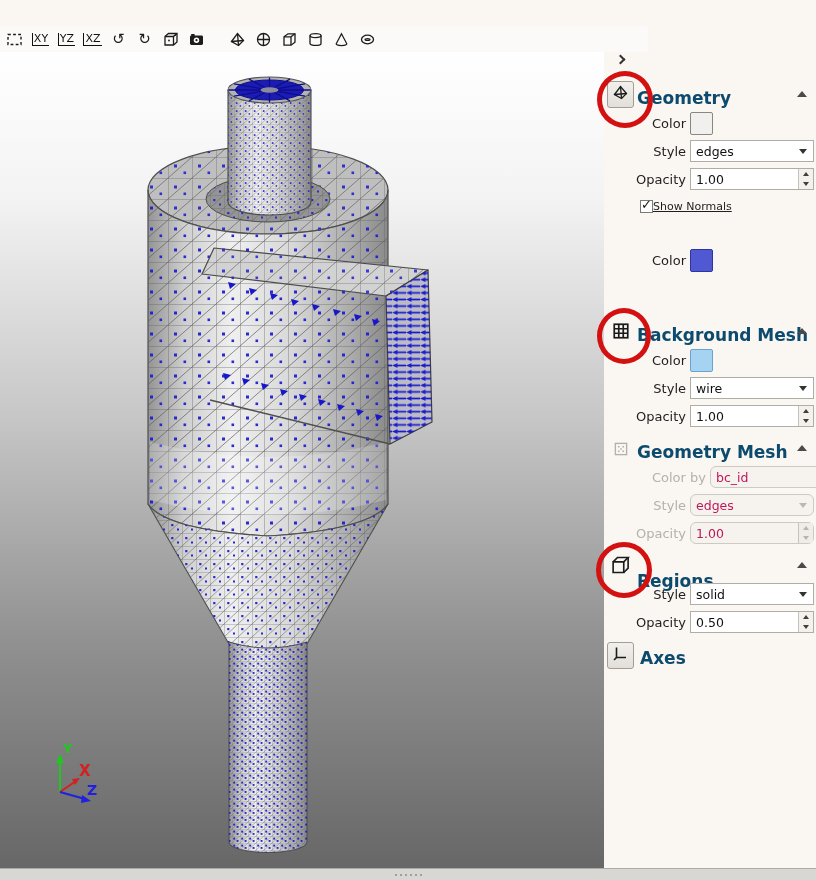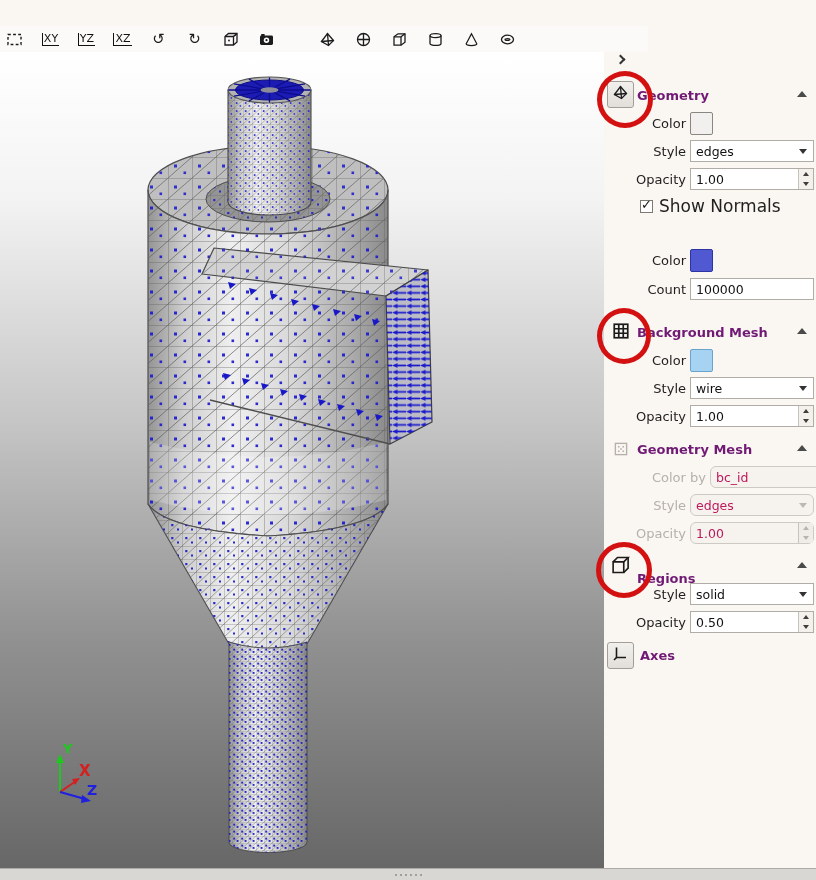--- a/index.html
+++ b/index.html
@@ -2,56 +2,56 @@
 <html><head>
 <meta charset="utf-8">
 <style>
   html,body{margin:0;padding:0;}
   #app{position:relative;width:816px;height:880px;background:#faf6f1;font-family:"DejaVu Sans","Liberation Sans",sans-serif;overflow:hidden;-webkit-user-select:none;user-select:none;}
   
   .tabbar{position:absolute;left:0;top:0;width:816px;height:26px;background:#d5d1ce;border-bottom:1px solid #a8a49e;box-sizing:border-box;display:flex;align-items:flex-end;}
   .tab{box-sizing:border-box;height:21px;display:flex;align-items:center;padding:0 13px;font-size:13px;color:#222;background:#e4e1de;border:1px solid #b2aea8;border-bottom:none;border-radius:2px 2px 0 0;margin-right:1px;cursor:default;}
   .tab.active{height:25px;background:#fbfaf9;border-color:#9e9a94;position:relative;z-index:2;margin-left:2px;}
   
-  .toolbar{position:absolute;left:0;top:26px;width:648px;height:26px;background:#fbfaf9;box-sizing:border-box;display:flex;align-items:center;padding-left:5px;gap:17px;}
+  .toolbar{position:absolute;left:0;top:26px;width:648px;height:26px;background:#fbfaf9;box-sizing:border-box;display:flex;align-items:center;padding-left:5px;gap:7px;}
   .tbtn{width:19px;height:20px;display:flex;align-items:center;justify-content:center;color:#1c1c1c;}
   .tbtn svg{display:block;}
   .tlabel{font-size:11px;color:#111;border-left:1px solid #111;border-bottom:1px solid #111;padding:0 1px 0 1px;line-height:12px;}
   .tglyph{font-size:15px;line-height:15px;color:#1c1c1c;}
   .tsep{width:8px;}
   
   .viewport{position:absolute;left:0;top:52px;width:604px;height:816px;}
   .vdivider{position:absolute;left:604px;top:52px;width:3px;height:816px;background:#9a9a9a;}
   
   .panel{position:absolute;left:604px;top:52px;width:212px;height:816px;background:#faf6f1;}
   .panel *{box-sizing:border-box;}
   .chev{position:absolute;left:13px;top:4px;width:7px;height:7px;border-top:2px solid #333;border-right:2px solid #333;transform:rotate(45deg);}
   .secbtn{position:absolute;width:27px;height:27px;background:linear-gradient(#f2f0ed,#e2dfda);border:1px solid #a29e97;border-radius:3px;display:flex;align-items:center;justify-content:center;}
   .flaticon{position:absolute;display:flex;align-items:center;justify-content:center;}
-  .ptitle{position:absolute;font-size:13px;font-weight:bold;color:#701a75;white-space:nowrap;}
+  .ptitle{position:absolute;font-size:17px;font-weight:bold;color:#0c4a6e;white-space:nowrap;}
   .collarrow{position:absolute;width:0;height:0;border-left:5px solid transparent;border-right:5px solid transparent;border-bottom:6px solid #4a4a4a;}
   .prow{position:absolute;left:0;width:210px;display:flex;align-items:center;}
   .plabel{width:82px;text-align:right;font-size:13px;color:#1f1f1f;padding-right:0;flex:none;}
   .plabel.dis{color:#b5b1aa;}
   .gap4{width:4px;flex:none;}
   .swatch{width:23px;height:23px;border:1px solid #8a8680;border-radius:2px;flex:none;}
   .combo,.spin,.ledit{position:relative;width:124px;height:22px;background:#fff;border:1px solid #b0aca6;font-size:12.5px;color:#111;display:flex;align-items:center;padding-left:5px;flex:none;}
   .combo .arr{position:absolute;right:6px;top:8px;width:0;height:0;border-left:4px solid transparent;border-right:4px solid transparent;border-top:5px solid #333;}
   .combo.dis,.spin.dis{background:#f6f3ee;color:#be185d;border-color:#cdc9c3;border-radius:6px;}
   .combo.dis .arr{border-top-color:#bcb8b2;}
   .spin .btns{position:absolute;right:0;top:0;bottom:0;width:15px;border-left:1px solid #c6c2bc;display:flex;flex-direction:column;background:#f4f1ed;}
   .spin .btns>div{flex:1;display:flex;align-items:center;justify-content:center;}
   .tri-up{width:0;height:0;border-left:3.5px solid transparent;border-right:3.5px solid transparent;border-bottom:4px solid #3e3e3e;}
   .tri-dn{width:0;height:0;border-left:3.5px solid transparent;border-right:3.5px solid transparent;border-top:4px solid #3e3e3e;}
   .spin.dis .tri-up{border-bottom-color:#b8b4ae;}
   .spin.dis .tri-dn{border-top-color:#b8b4ae;}
   .cbrow{position:absolute;display:flex;align-items:center;}
   .cb{width:13px;height:13px;background:#fff;border:1px solid #7d7973;position:relative;flex:none;}
   .cb .chk{position:absolute;left:0px;top:-4px;font-size:13px;font-weight:bold;color:#141414;}
-  .cblabel{font-size:17px;color:#1f1f1f;margin-left:6px;white-space:nowrap;}
+  .cblabel{font-size:11px;color:#1f1f1f;white-space:nowrap;text-decoration:underline;}
   
   .redcircle{position:absolute;border:5px solid #d31111;border-radius:50%;pointer-events:none;z-index:30;}
   
   .statusbar{position:absolute;left:0;top:868px;width:816px;height:12px;background:#d9d7d4;border-top:1px solid #adaba8;box-sizing:border-box;display:flex;align-items:center;justify-content:center;gap:3px;}
   .sdot{width:2px;height:2px;border-radius:50%;background:#8e8c89;}
 </style>
 </head>
 <body>
 
 <div id="app">
@@ -328,27 +328,20 @@
       <div class="cb">
           <span class="chk">✓</span>
         </div>
       <span class="cblabel">Show Normals</span>
     </div>
     <div class="prow" style="top:197px;height:23px;">
       <span class="plabel">Color</span>
         <span class="gap4"></span>
       <div class="swatch" style="background:#5059d2;border-color:#2c35a2;"></div>
     </div>
-    <div class="prow" style="top:226px;height:22px;">
-      <span class="plabel">Count</span>
-        <span class="gap4"></span>
-      <div class="ledit">
-          <span>100000</span>
-        </div>
-    </div>
 
     <div class="flaticon" style="left:8px;top:270px;width:18px;height:18px;">
       <svg width="18" height="18" viewBox="0 0 16 16" fill="none" stroke="#1a1a1a" stroke-width="1.5">
           <rect x="2" y="2" width="12" height="12"></rect>
           <path d="M6,2 V14 M10,2 V14 M2,6 H14 M2,10 H14"></path>
         </svg>
     </div>
     <div class="ptitle" style="left:33px;top:273px;">Background Mesh</div>
     <div class="collarrow" style="left:193px;top:276px;"></div>
 

